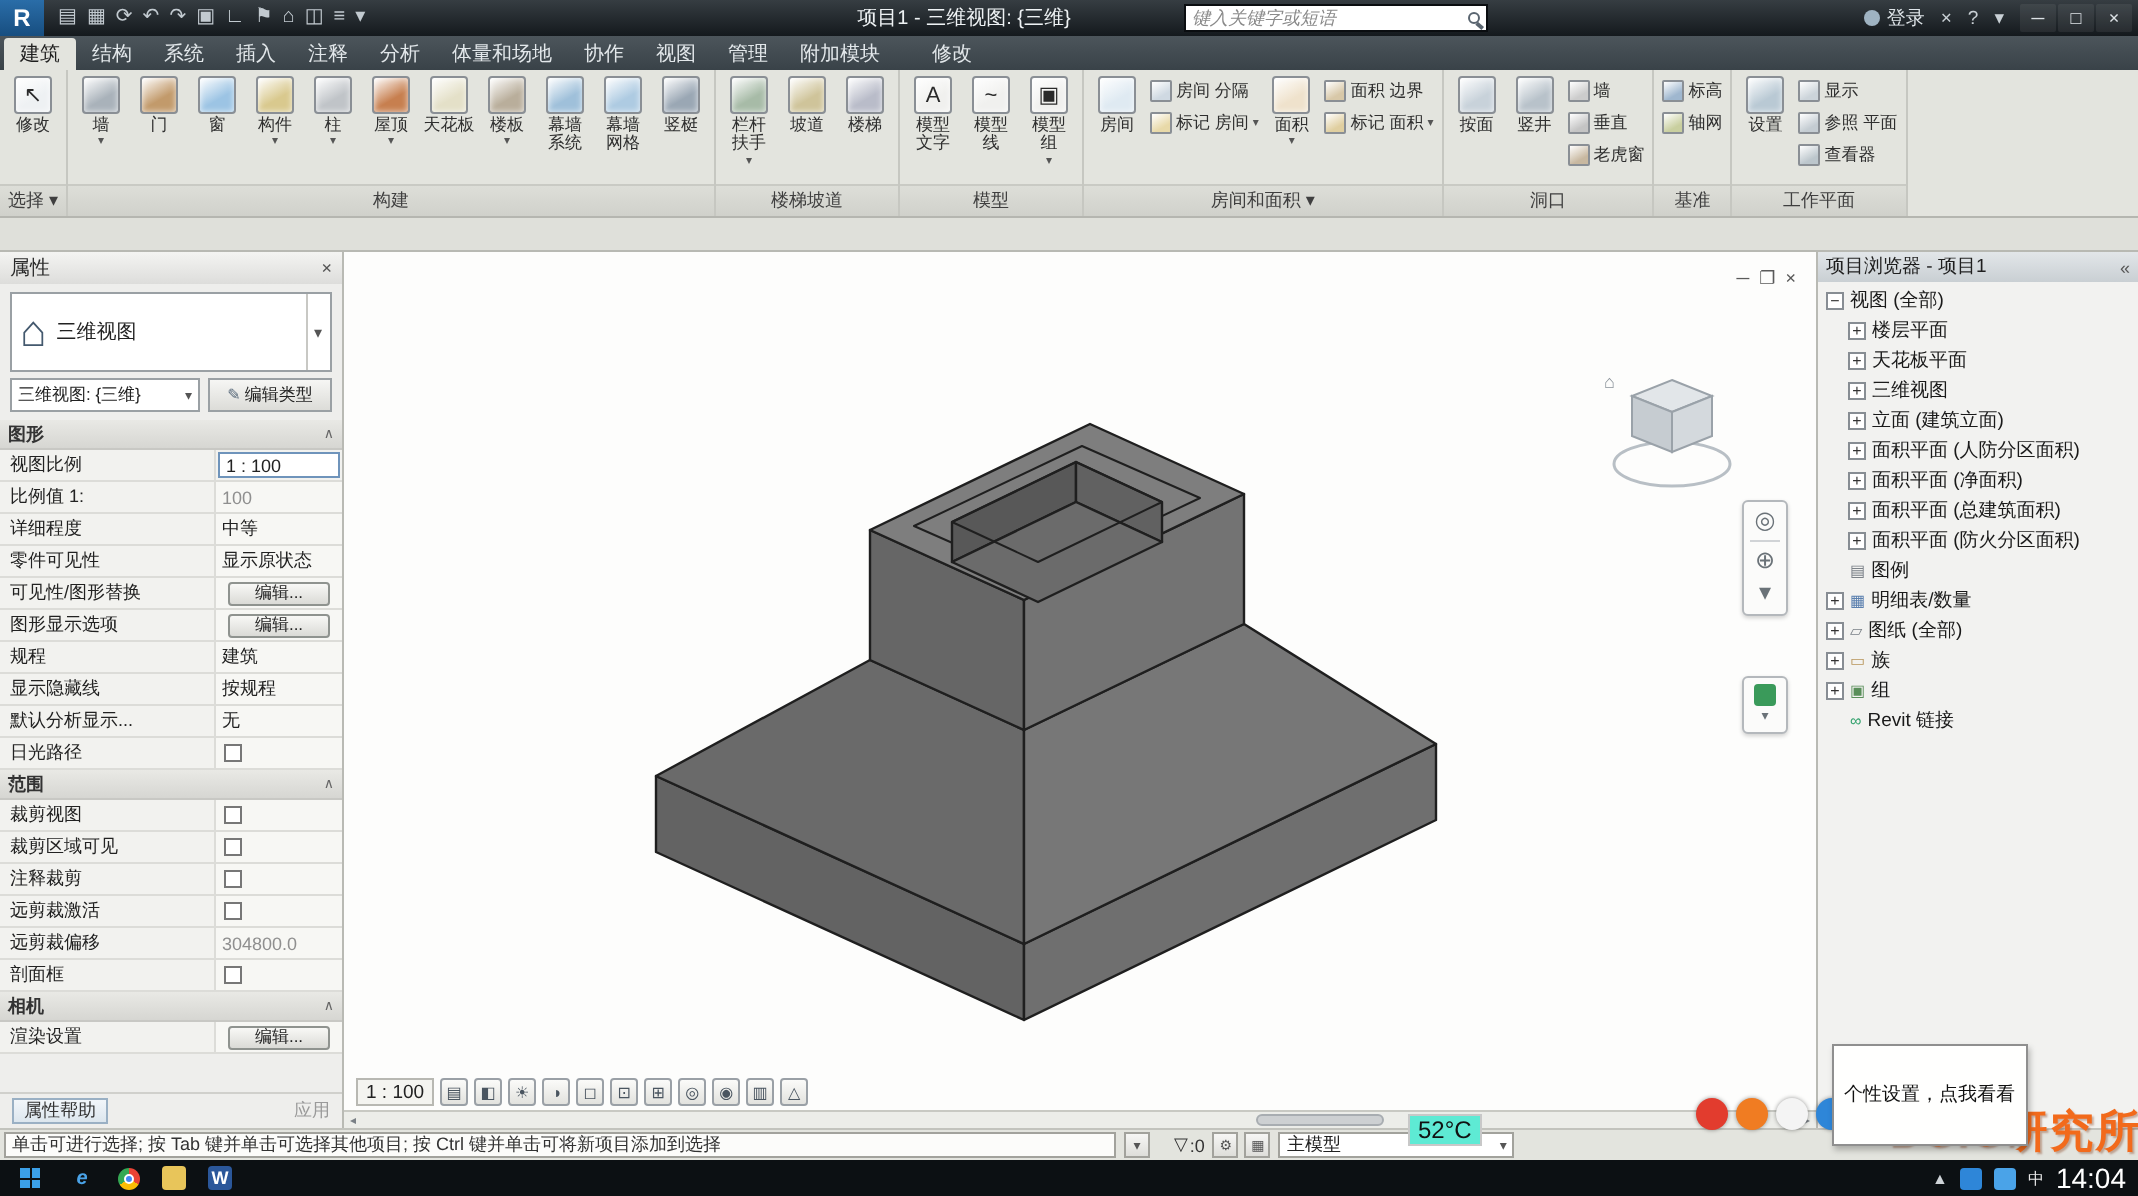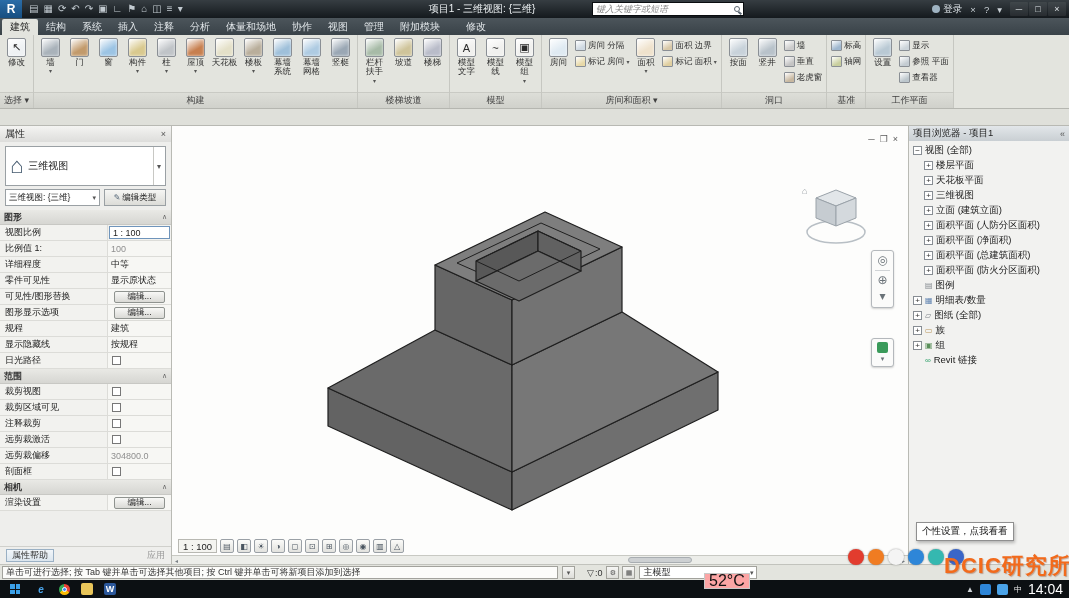--- a/index.html
+++ b/index.html
@@ -124,22 +124,22 @@
 .wlogo i{background:#3ba0e8;display:block}
 .tb-app{width:20px;height:16px;display:flex;align-items:center;justify-content:center;font-size:10px;border-radius:2px}
 .chrome-ic{width:11px;height:11px;border-radius:50%;background:conic-gradient(#ea4335 0 33%,#fbbc05 0 66%,#34a853 0 100%);position:relative}
 .chrome-ic::after{content:"";position:absolute;inset:3px;background:#4285f4;border-radius:50%;border:1px solid #fff}
 .sqic{width:12px;height:12px;border-radius:2px;display:flex;align-items:center;justify-content:center;font-size:9px;font-weight:bold}
 .tray{margin-left:auto;display:flex;align-items:center;gap:6px;padding-right:4px;font-size:9px}
 .tray .sq{width:11px;height:11px;border-radius:2px;display:block}
 .time{font-size:14px;color:#fff}
 
 
-.temp{position:absolute;left:704px;top:573px;background:#fca5a5;border:1px solid #c8c8c8;font-size:16px;color:#111;padding:0 4px;height:16px;display:flex;align-items:center;z-index:30}
-.tooltip{position:absolute;left:916px;top:522px;background:#fffffe;border:1px solid #8f8f8f;box-shadow:1px 2px 3px rgba(0,0,0,.25);font-size:9.5px;color:#111;padding:2px 5px;z-index:32;white-space:nowrap}
+.temp{position:absolute;left:704px;top:557px;background:#5eead4;border:1px solid #c8c8c8;font-size:12px;color:#111;padding:0 4px;height:16px;display:flex;align-items:center;z-index:30}
+.tooltip{position:absolute;left:916px;top:522px;background:#fffffe;border:1px solid #8f8f8f;box-shadow:1px 2px 3px rgba(0,0,0,.25);font-size:9.5px;color:#111;padding:18px 5px;z-index:32;white-space:nowrap}
 .wm-dots{position:absolute;left:848px;top:549px;display:flex;align-items:center;gap:4px;z-index:29}
 .dot{width:16px;height:16px;border-radius:50%;box-shadow:0 0 2px rgba(0,0,0,.4);flex:none}
 .wm-text{position:absolute;left:944px;top:551px;font-size:22px;font-weight:bold;color:#f26a1b;z-index:30;letter-spacing:1px;text-shadow:1px 1px 1px rgba(120,40,0,.35);white-space:nowrap}
 </style>
 </head>
 <body>
 
 <div class="window">
 
   <div class="titlebar">
@@ -454,20 +454,24 @@
               <span class="pbtn">编辑...</span>
             </div>
           </div>
           <div class="prow">
             <div class="plab">规程</div>
             <div class="pval">建筑</div>
           </div>
           <div class="prow">
             <div class="plab">显示隐藏线</div>
             <div class="pval">按规程</div>
+          </div>
+          <div class="prow">
+            <div class="plab">默认分析显示...</div>
+            <div class="pval">无</div>
           </div>
           <div class="prow">
             <div class="plab">日光路径</div>
             <div class="pval">
               <span class="cb"></span>
             </div>
           </div>
           <div class="psec">
             <span>范围</span>
             <span class="psec-a">∧</span>

